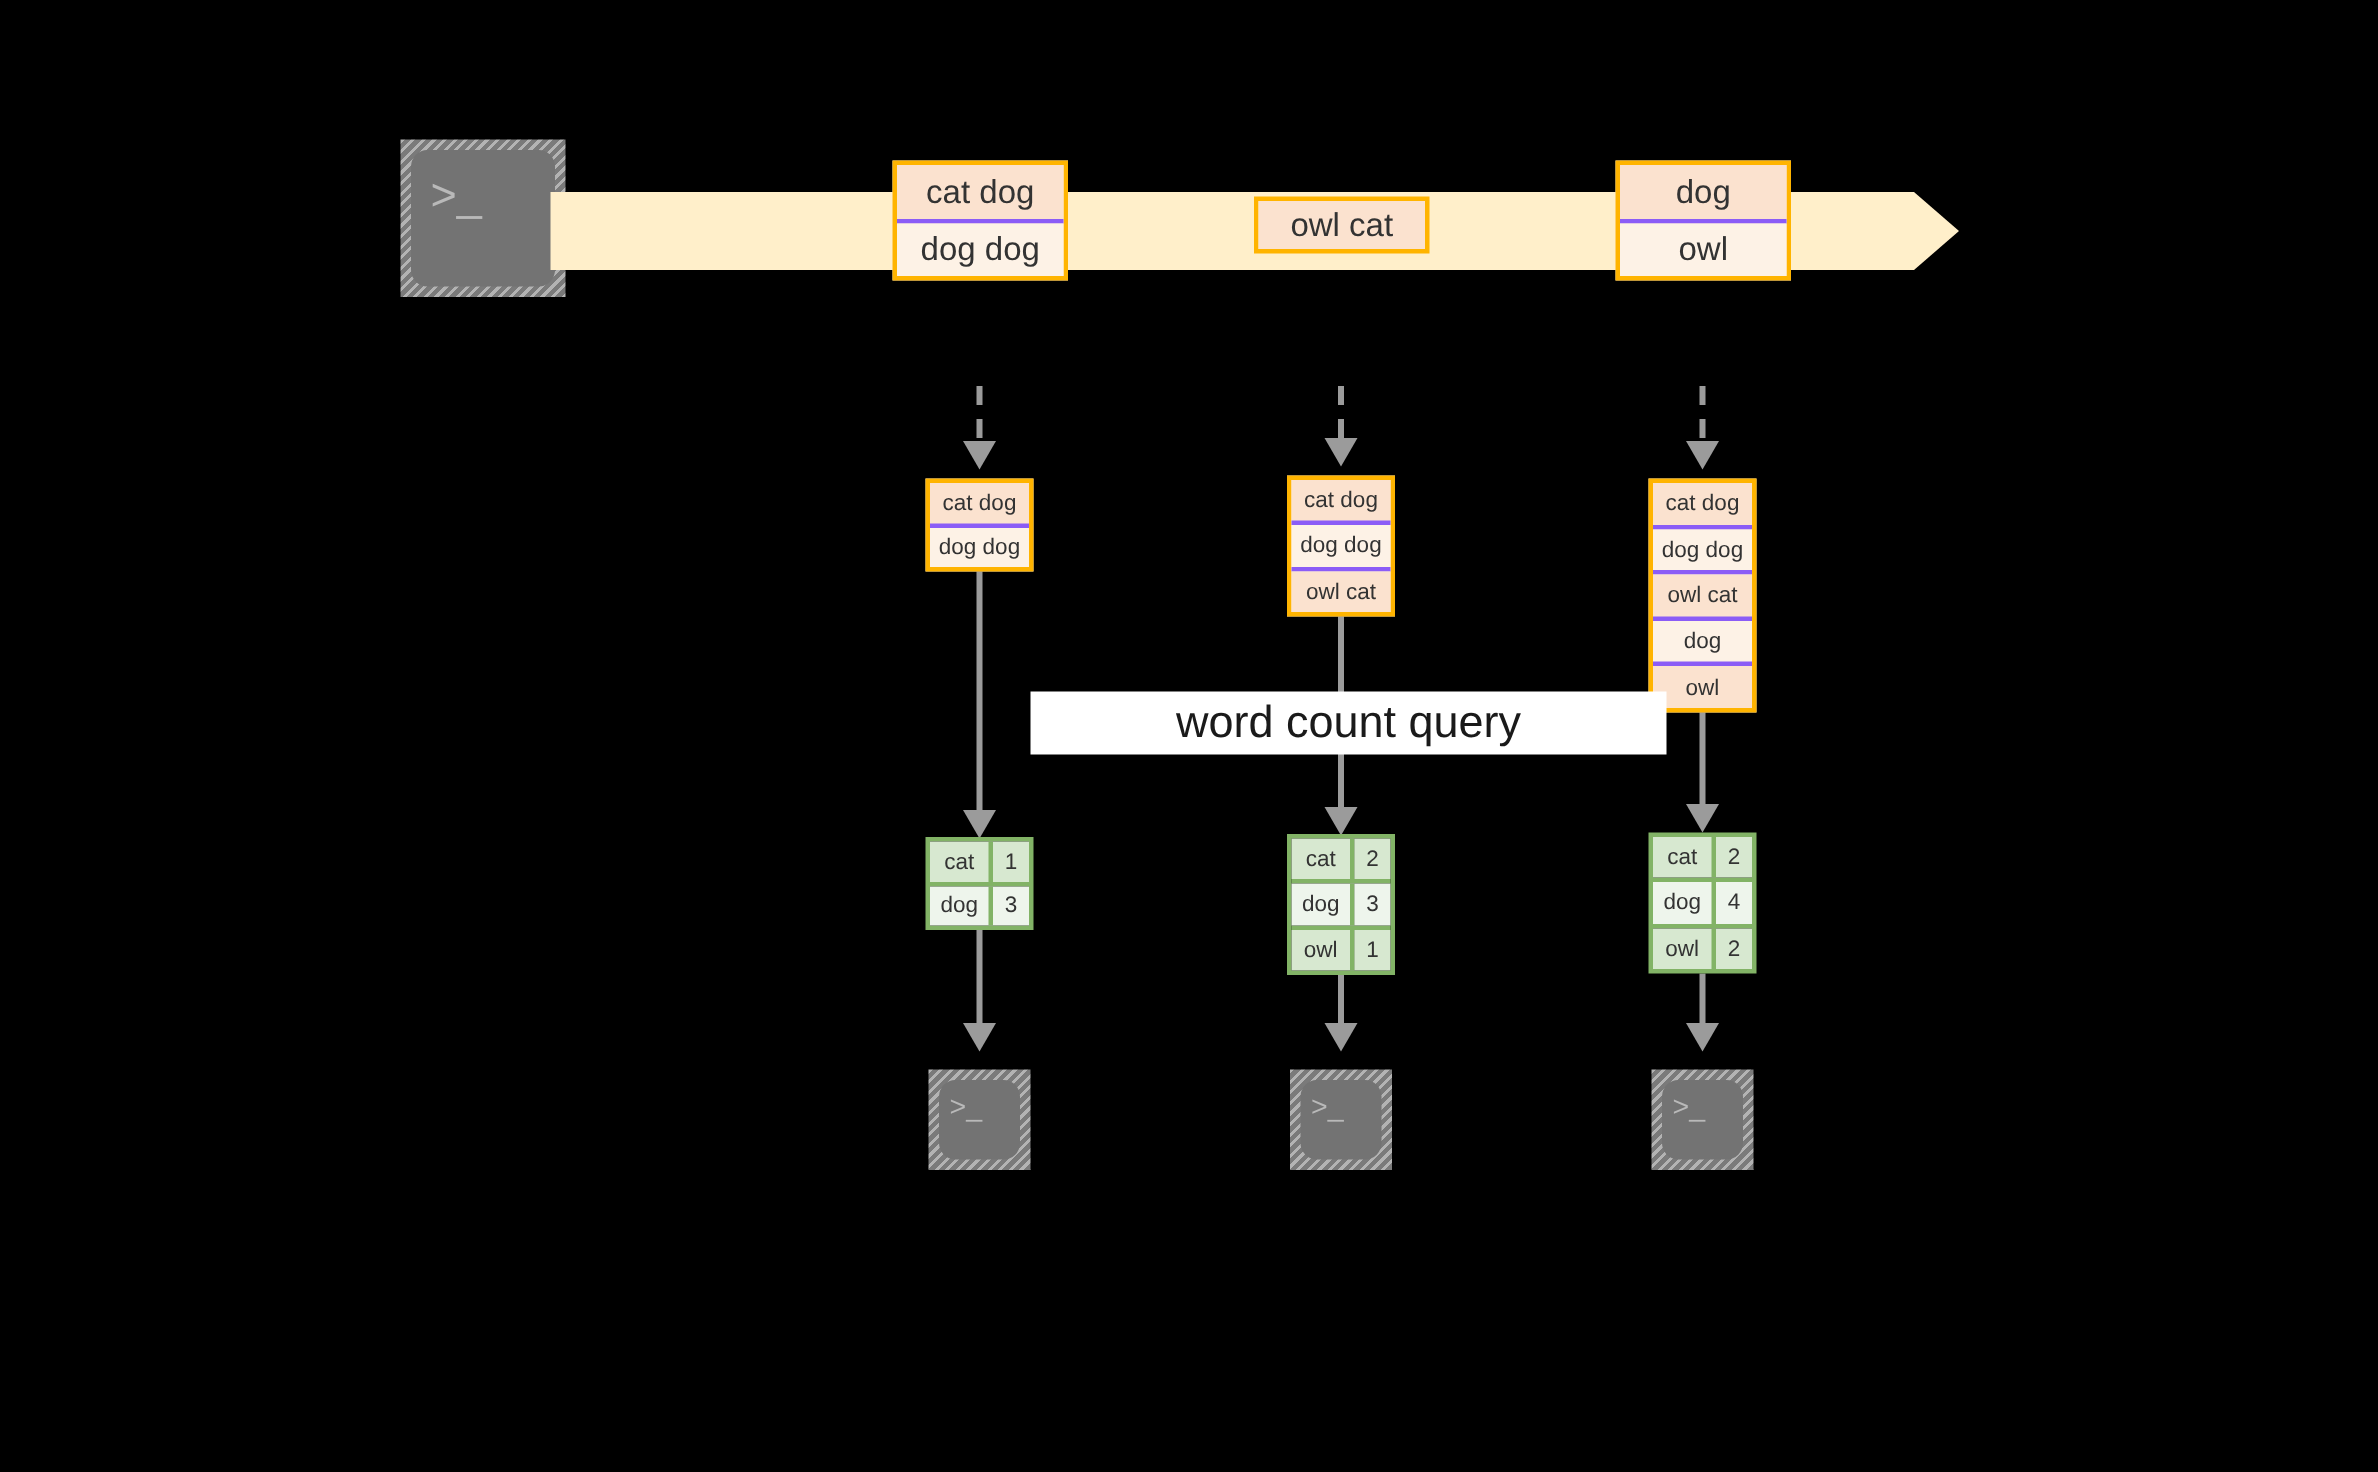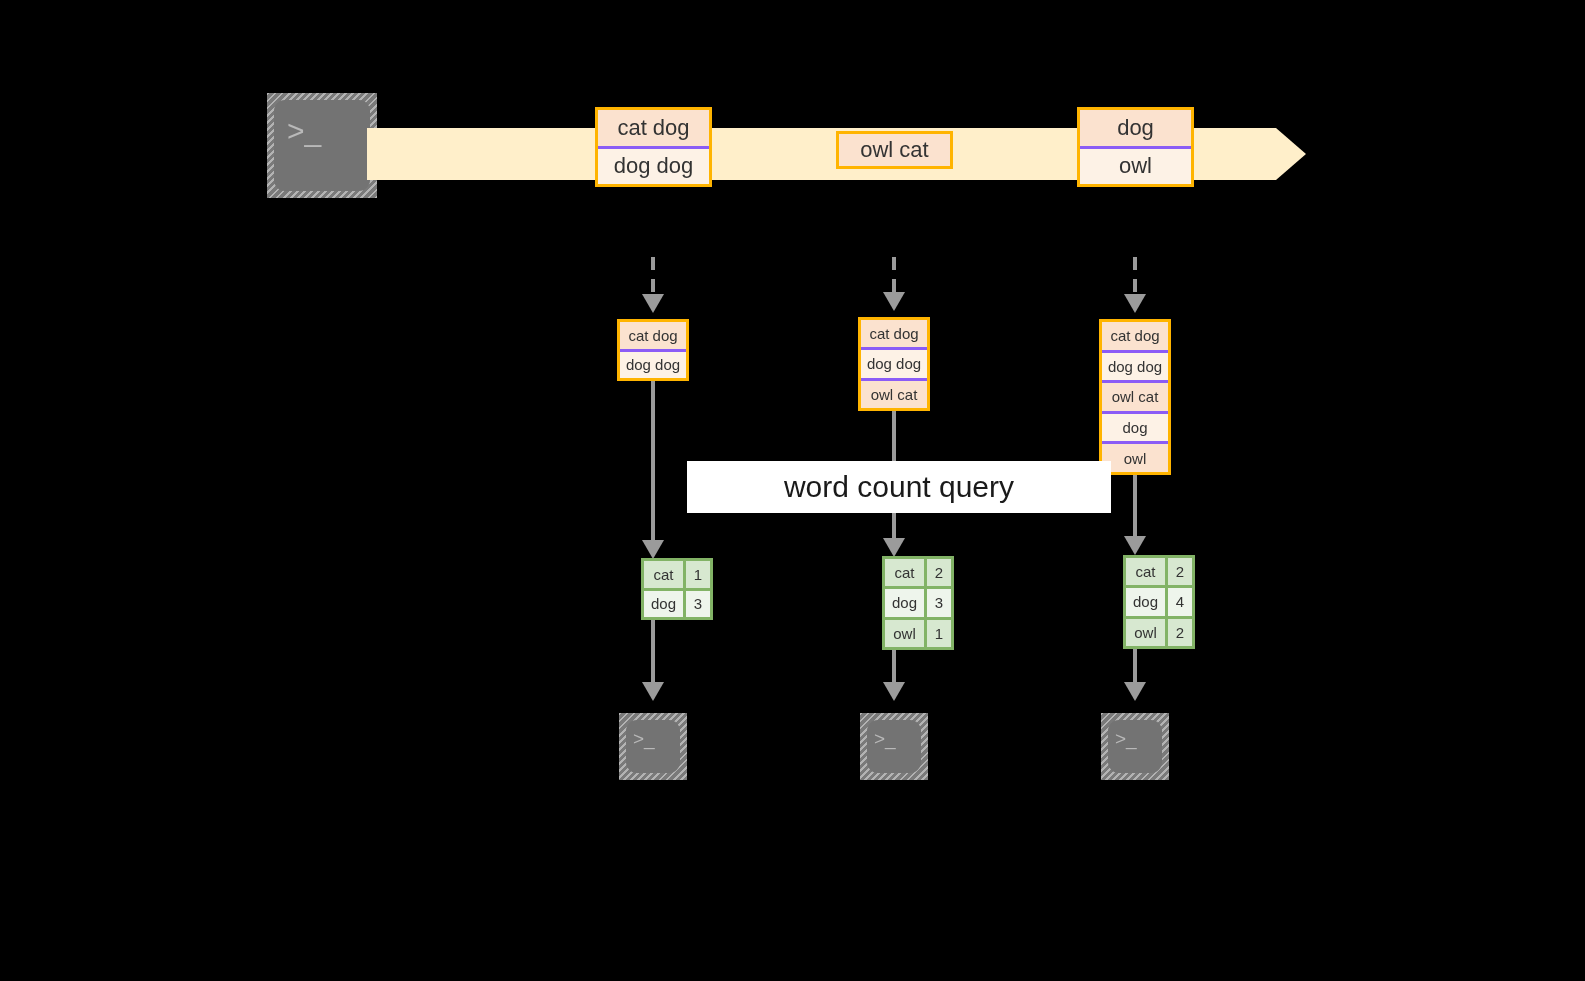--- a/index.html
+++ b/index.html
@@ -82,21 +82,20 @@
   .obox .cell.light { background: #fdf2e6; }
 
   
   .gbox {
     position: absolute;
     box-sizing: border-box;
     border: 3px solid #82b366;
     display: flex;
     flex-direction: column;
     z-index: 5;
-    margin-left: 24px;
   }
   .gbox .grow {
     box-sizing: border-box;
     flex: 1 1 auto;
     display: flex;
     border-bottom: 3px solid #82b366;
   }
   .gbox .grow:last-child { border-bottom: none; }
   .gbox .grow .k,
   .gbox .grow .v {
@@ -279,17 +278,17 @@
 
   <div class="vline" style="left:1133px; top:649px; height:39px;"></div>
   <div class="vhead" style="left:1124px; top:682px;"></div>
 
   <div class="terminal" style="left:1101px; top:713px; width:68px; height:67px;">
     <div class="inner">
       <span class="prompt" style="left:7px; top:9px; font-size:19px;">&gt;_</span>
     </div>
   </div>
 
-  <div class="band" style="left:687px; top:461px; width:424px; height:52px; font-size:30px;">
+  <div class="band" style="left:687px; top:461px; width:424px; height:42px; font-size:30px;">
     <span>word count query</span>
   </div>
 
 </div>
 
 </body></html>

